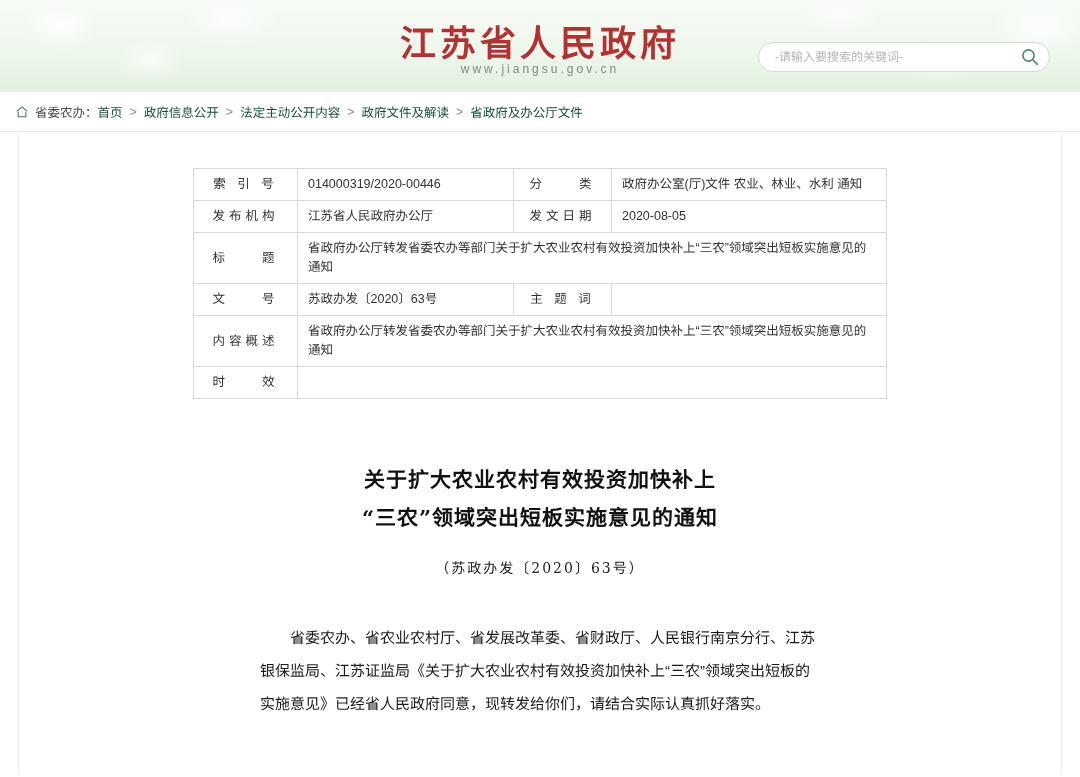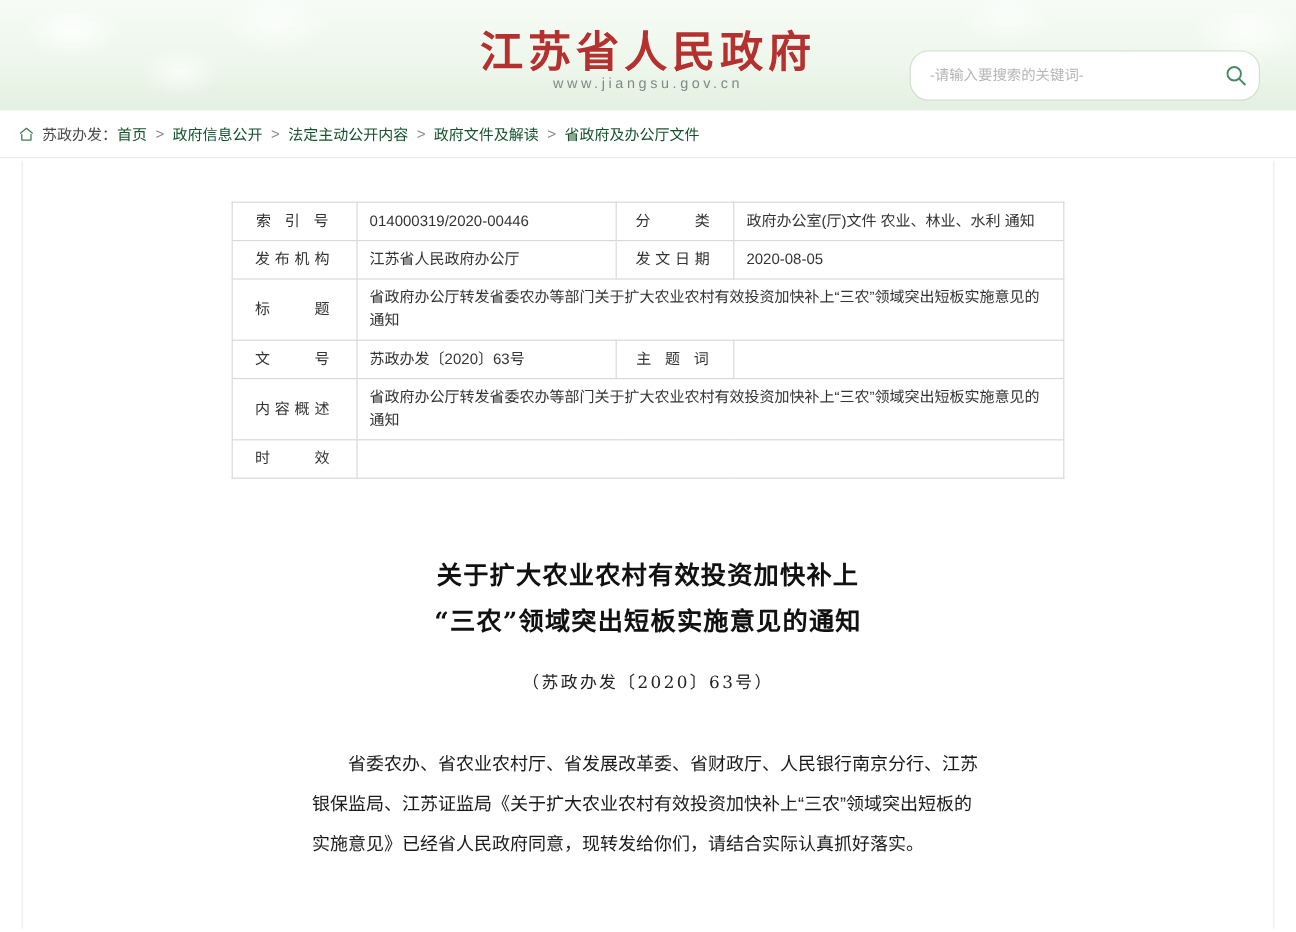--- a/index.html
+++ b/index.html
@@ -60,21 +60,21 @@
     text-align: center;
     font-size: 12px;
     letter-spacing: 3px;
     color: #7e8a86;
     z-index: 3;
   }
 
   .search-box {
     position: absolute;
     right: 30px; top: 42px;
-    width: 292px; height: 42px;
+    width: 292px; height: 30px;
     background: #ffffff;
     border: 1px solid #cfe0cd;
     border-radius: 16px;
     display: flex;
     align-items: center;
     z-index: 4;
   }
   .search-input {
     flex: 1;
     border: none;
@@ -220,21 +220,21 @@
 </div>
 
 <div class="crumb-wrap">
   <div class="crumb">
     <span class="home-icon">
       <svg width="14" height="14" viewBox="0 0 16 16" fill="none" stroke="#3d7d55" stroke-width="1.2">
         <path d="M2 7.2 L8 2.2 L14 7.2" stroke-linejoin="round"></path>
         <path d="M3.6 7.6 V13.4 H12.4 V7.6" stroke-linejoin="round"></path>
       </svg>
     </span>
-    <span>苏政办发：</span>
+    <span>省委农办：</span>
     <a href="#">首页</a>
     <span class="sep">&gt;</span>
     <a href="#">政府信息公开</a>
     <span class="sep">&gt;</span>
     <a href="#">法定主动公开内容</a>
     <span class="sep">&gt;</span>
     <a href="#">政府文件及解读</a>
     <span class="sep">&gt;</span>
     <a href="#">省政府及办公厅文件</a>
   </div>

